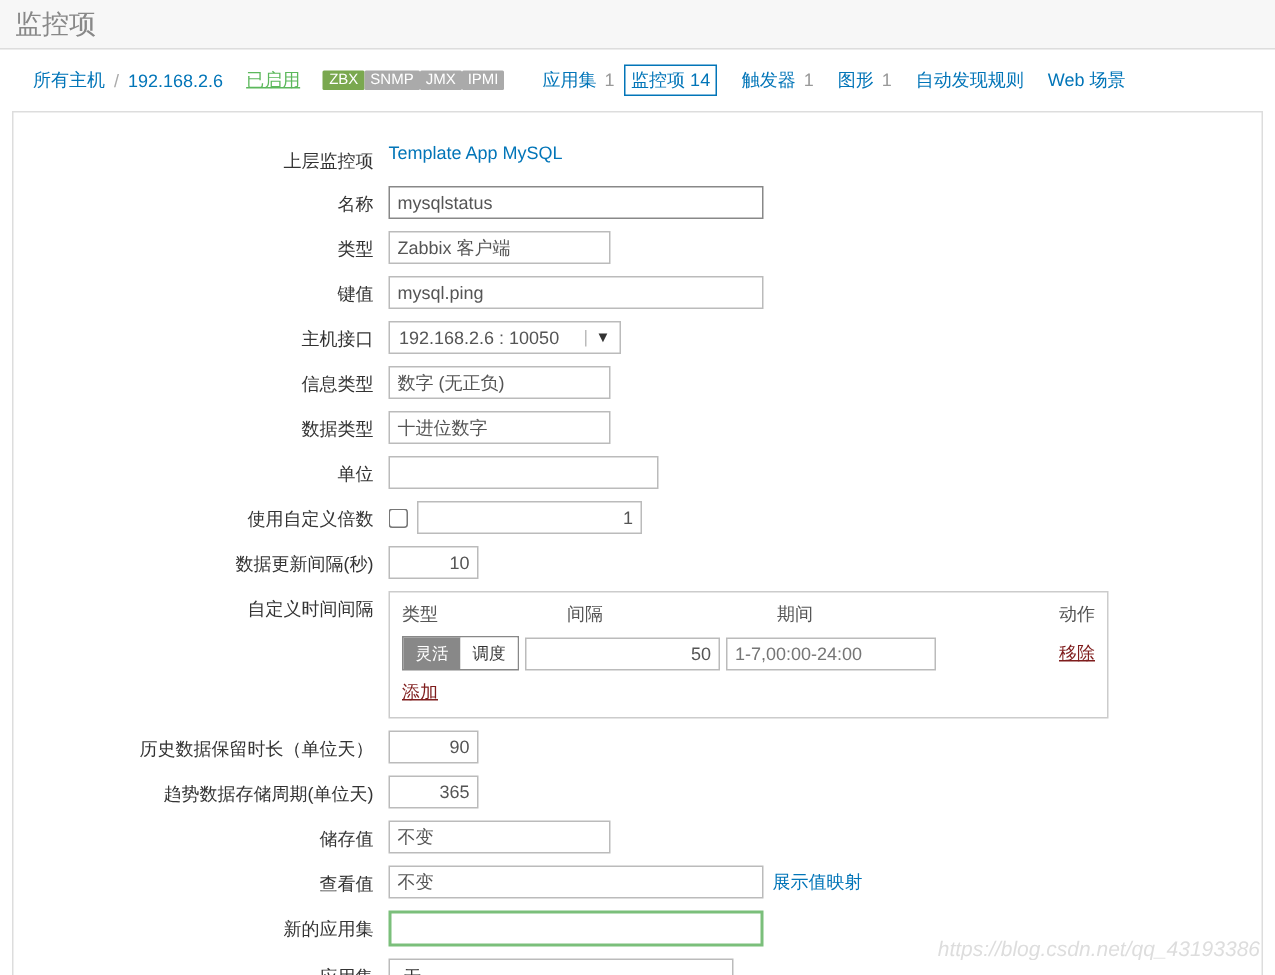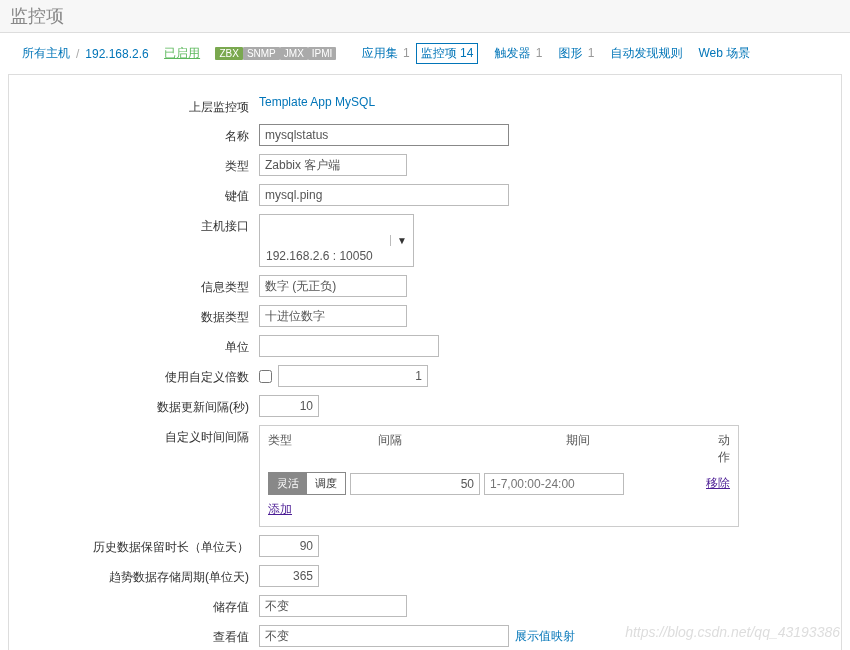--- a/index.html
+++ b/index.html
@@ -18,39 +18,39 @@
   .main { border: 1px solid #ddd; margin: 0 8px 8px 8px; padding: 20px 20px 60px 20px; background: #fff; }
   .form-row { display: flex; align-items: flex-start; margin-bottom: 8px; }
   .form-label { width: 230px; text-align: right; padding-right: 10px; color: #333; padding-top: 4px; }
   .form-field { flex: 1; display: flex; align-items: center; gap: 6px; }
   input[type=text], select, .readonly-box { border: 1px solid #bbb; padding: 3px 5px; font-size: 12px; color: #555; background: #fff; }
   .w250 { width: 250px; }
   .w180 { width: 180px; }
   .w130 { width: 148px; }
   .w70 { width: 60px; text-align: right; }
   .highlight-input { border: 2px solid #7bbf7b !important; width: 250px; }
-  .link { color: #4c1d95; text-decoration: underline; cursor: pointer; }
+  .link { color: #7f1d1d; text-decoration: underline; cursor: pointer; }
   .link-nounder { color: #0275b8; text-decoration: none; cursor: pointer; }
   .readonly-box { background: #f0f0f0; color: #666; }
   .interval-box { border: 1px solid #ccc; padding: 6px 8px 8px 8px; width: 480px; }
   .interval-header { display: flex; margin-bottom: 6px; color: #555; }
   .ih-type { width: 110px; }
   .ih-int { width: 140px; }
-  .ih-period { width: 150px; margin-left: 48px; }
+  .ih-period { width: 150px; }
   .ih-action { flex: 1; text-align: right; }
   .interval-row { display: flex; align-items: center; gap: 4px; margin-bottom: 6px; }
   .toggle-group { display: inline-flex; border: 1px solid #888; }
   .toggle-btn { padding: 3px 8px; cursor: pointer; font-size: 11px; }
   .toggle-active { background: #888; color: #fff; }
   .toggle-inactive { background: #fff; color: #333; text-align: center; }
   .interval-row input { padding: 3px 5px; }
   .listbox { border: 1px solid #bbb; width: 230px; height: 60px; overflow: auto; padding: 2px; }
   .listbox .opt { padding: 1px 3px; }
   .select-with-arrow { display: inline-flex; align-items: center; border: 1px solid #bbb; }
-  .select-text { padding: 3px 6px; min-width: 130px; color: #555; margin-top: 31px; }
+  .select-text { padding: 3px 6px; min-width: 130px; color: #555; }
   .select-arrow { border-left: 1px solid #bbb; padding: 0 6px; color: #333; font-size: 10px; }
   .watermark { position: fixed; right: 10px; bottom: 10px; color: #bbb; font-size: 14px; opacity: .5; font-style: italic; }
   .disabled-input { background: #f0f0f0; color: #888; }
 </style>
 </head>
 <body>
 
 <div class="page-title">监控项</div>
 
 <div class="breadcrumb-bar">

